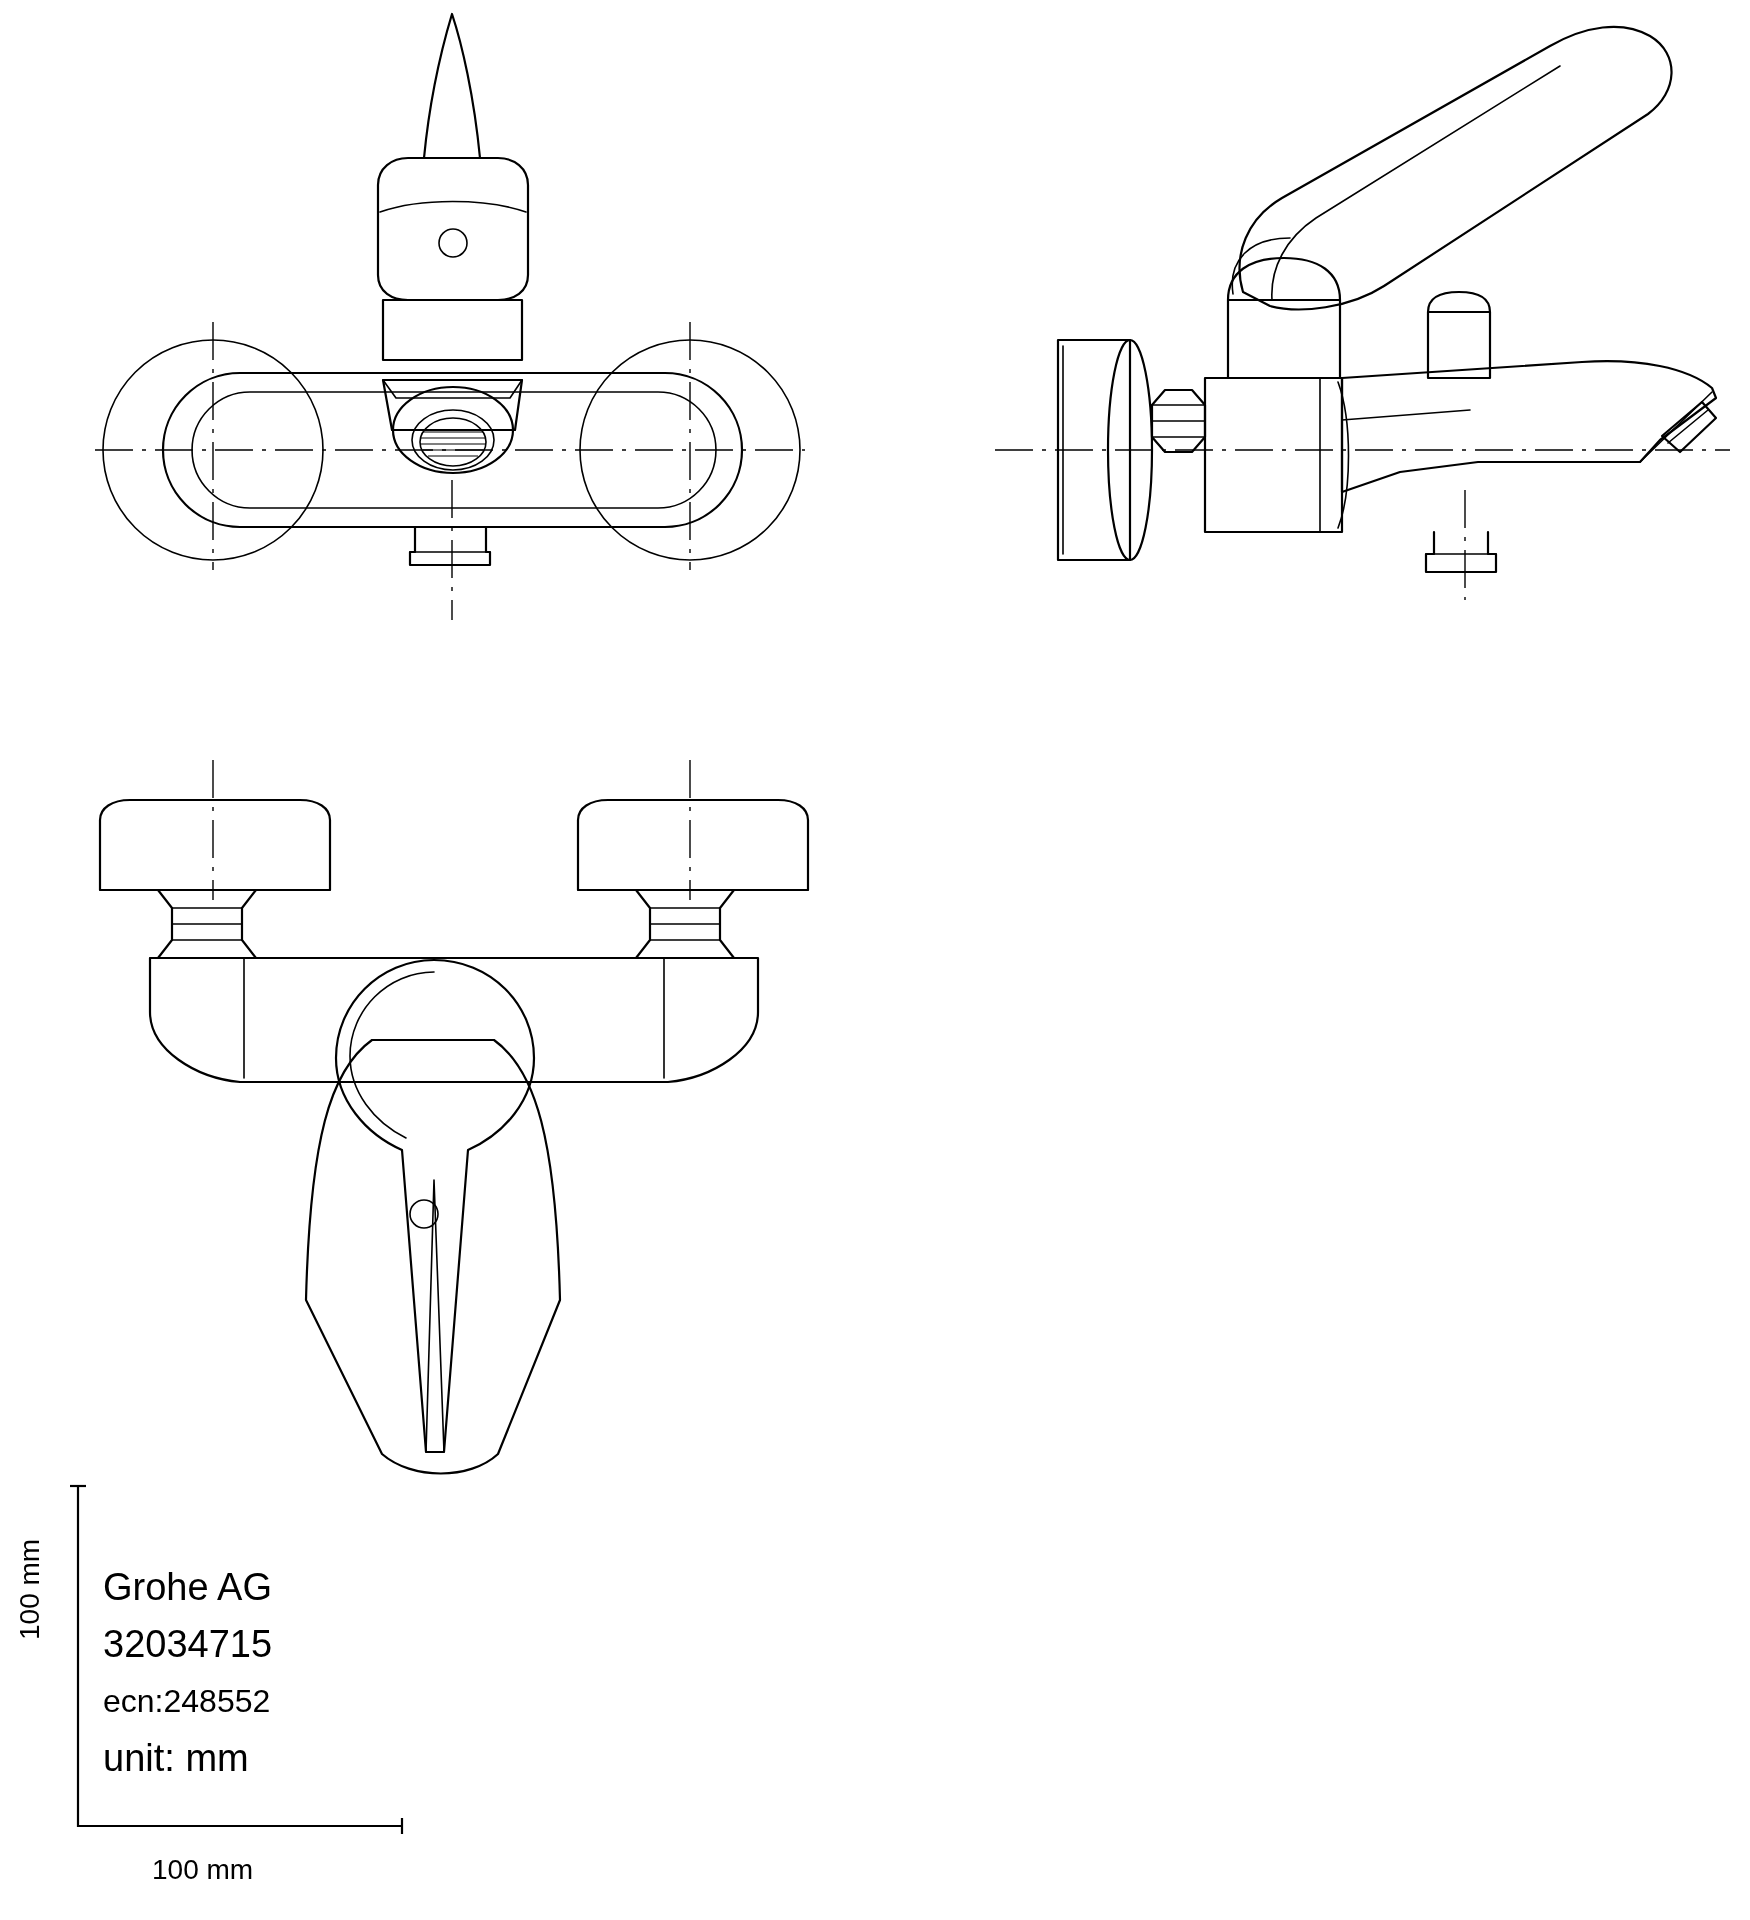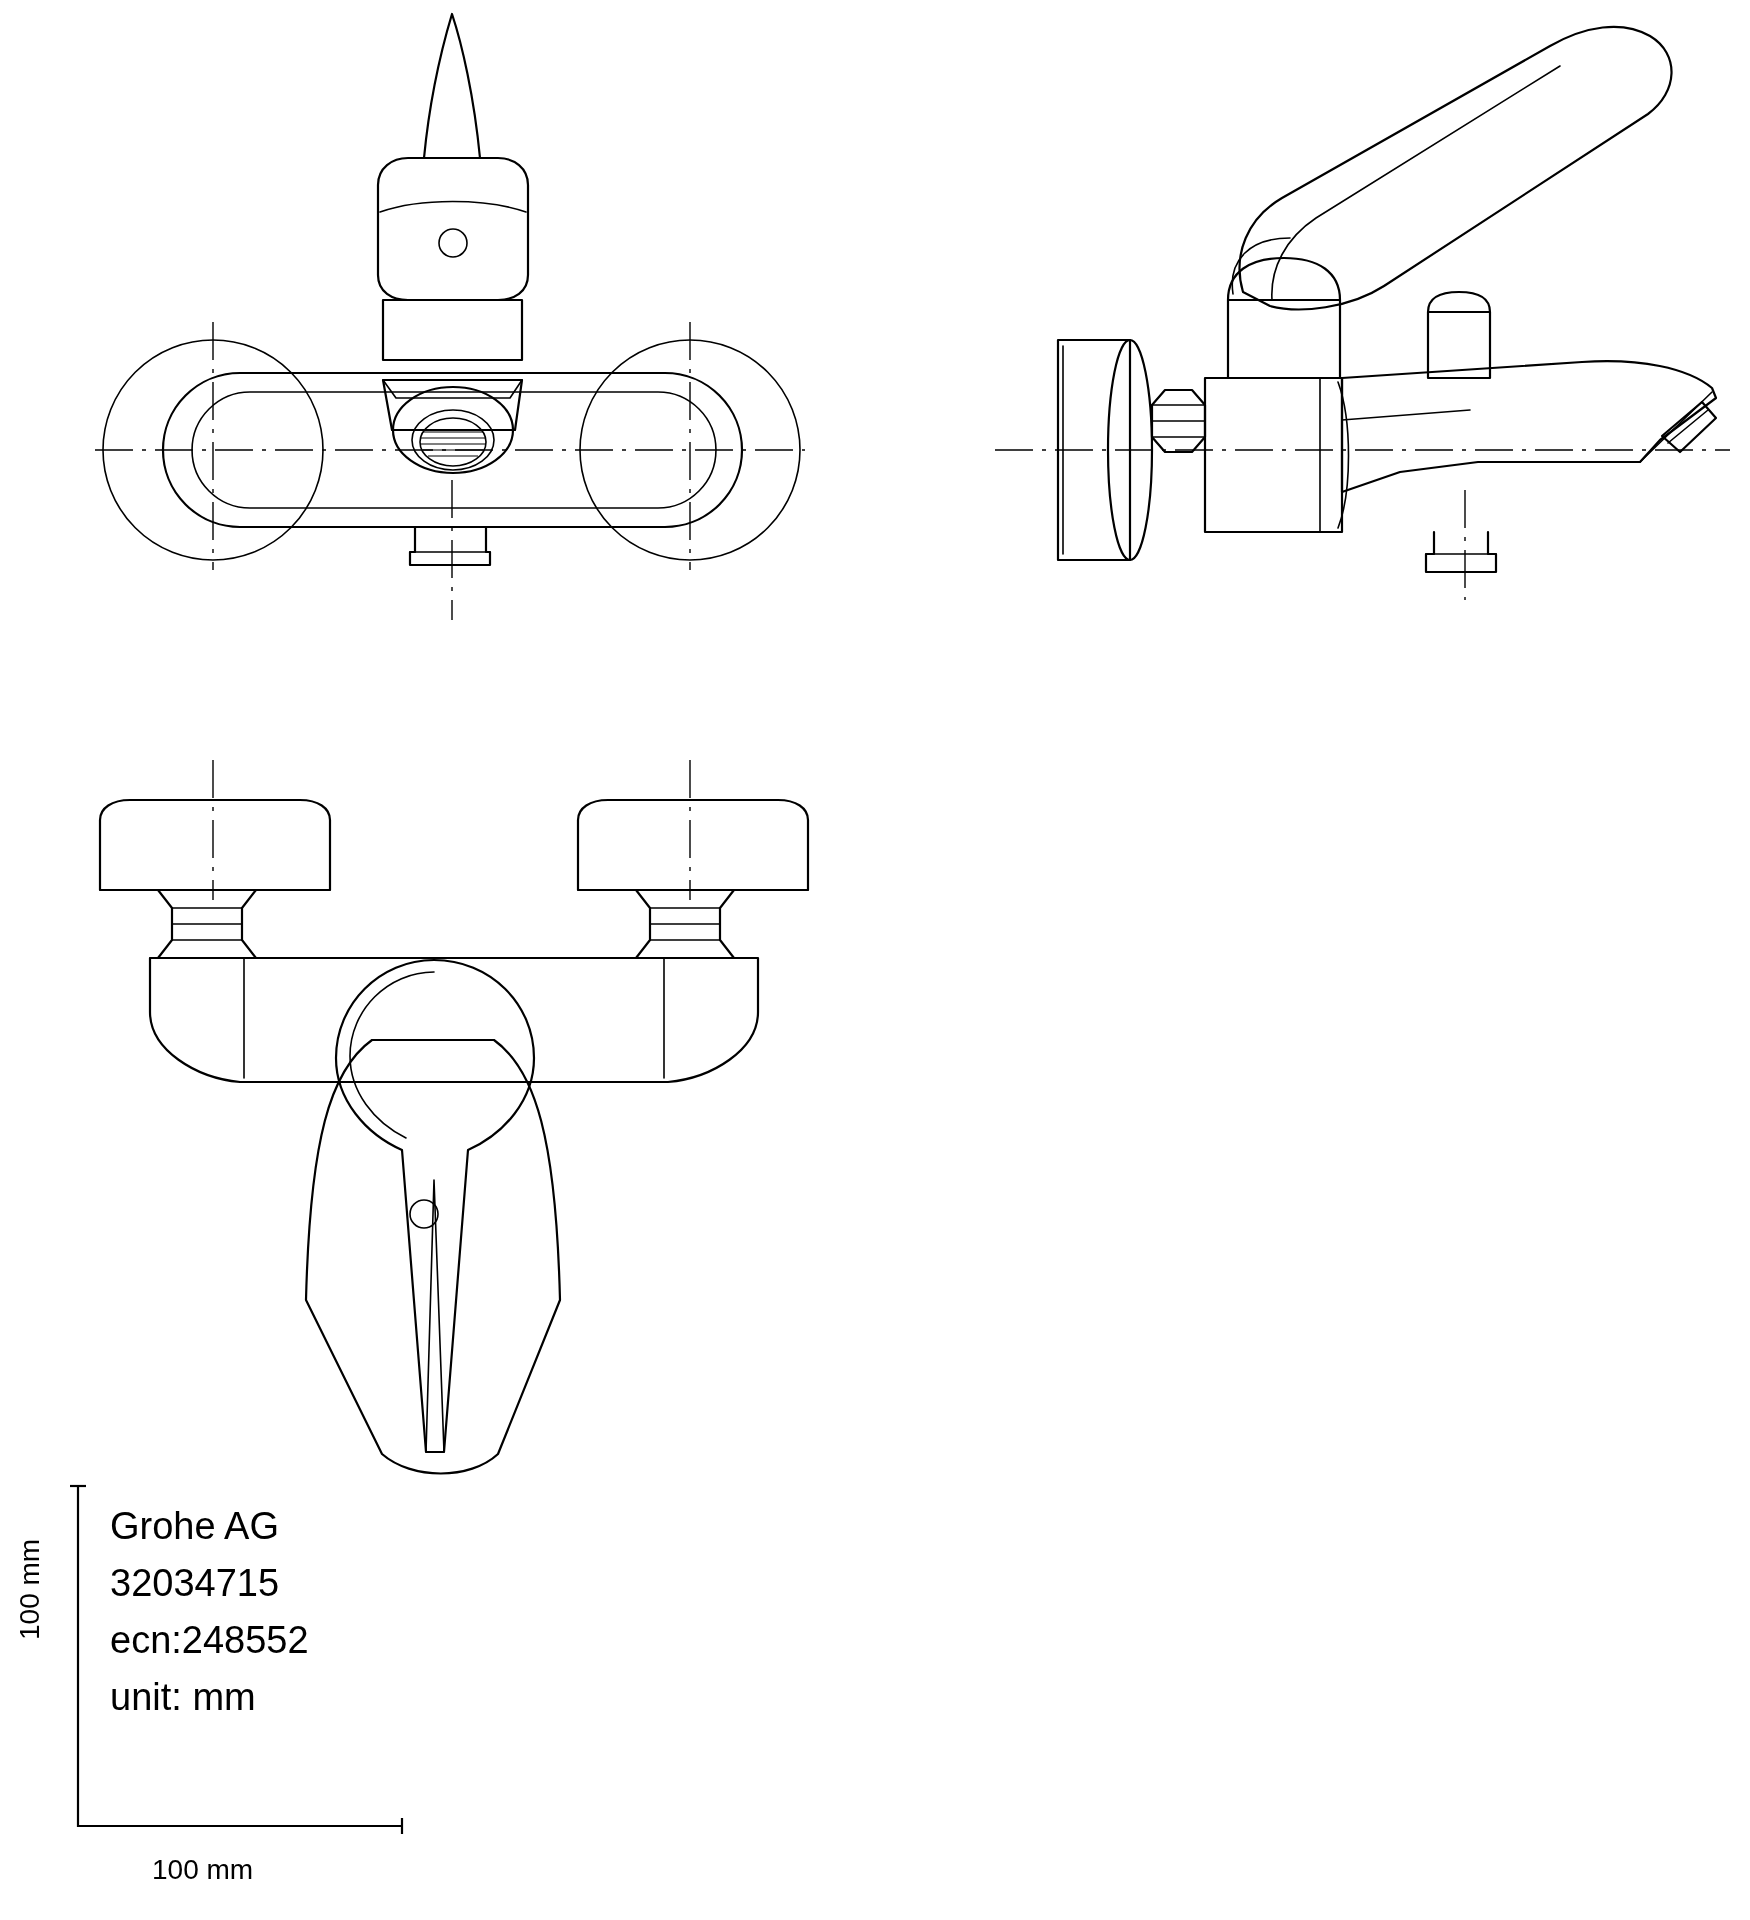--- a/index.html
+++ b/index.html
@@ -227,23 +227,23 @@
       <ellipse class="thin" cx="424" cy="1214" rx="14" ry="14"></ellipse>
     </g>
 
     <g>
       <polyline class="titleblock-line" points="78,1486 78,1826 402,1826"></polyline>
       <line class="titleblock-line" x1="70" y1="1486" x2="86" y2="1486"></line>
       <line class="titleblock-line" x1="402" y1="1818" x2="402" y2="1834"></line>
     </g>
   </svg>
 
-  <div style="position:absolute; left:103px; top:1498px; line-height:57px;margin-left:7px;">
+  <div style="position:absolute; left:103px; top:1559px; line-height:57px;">
     <div style="font-size:38px;">Grohe AG</div>
     <div style="font-size:38px;">32034715</div>
-    <div style="font-size:38px;">ecn:248552</div>
+    <div style="font-size:32px;">ecn:248552</div>
     <div style="font-size:38px;">unit: mm</div>
   </div>
 
   <div style="position:absolute; left:152px; top:1854px; font-size:28px;">100 mm</div>
   <div style="position:absolute; left:14px; top:1640px; font-size:28px; transform:rotate(-90deg); transform-origin:left top; white-space:nowrap;">100 mm</div>
 
 </div>
 
 </body></html>

